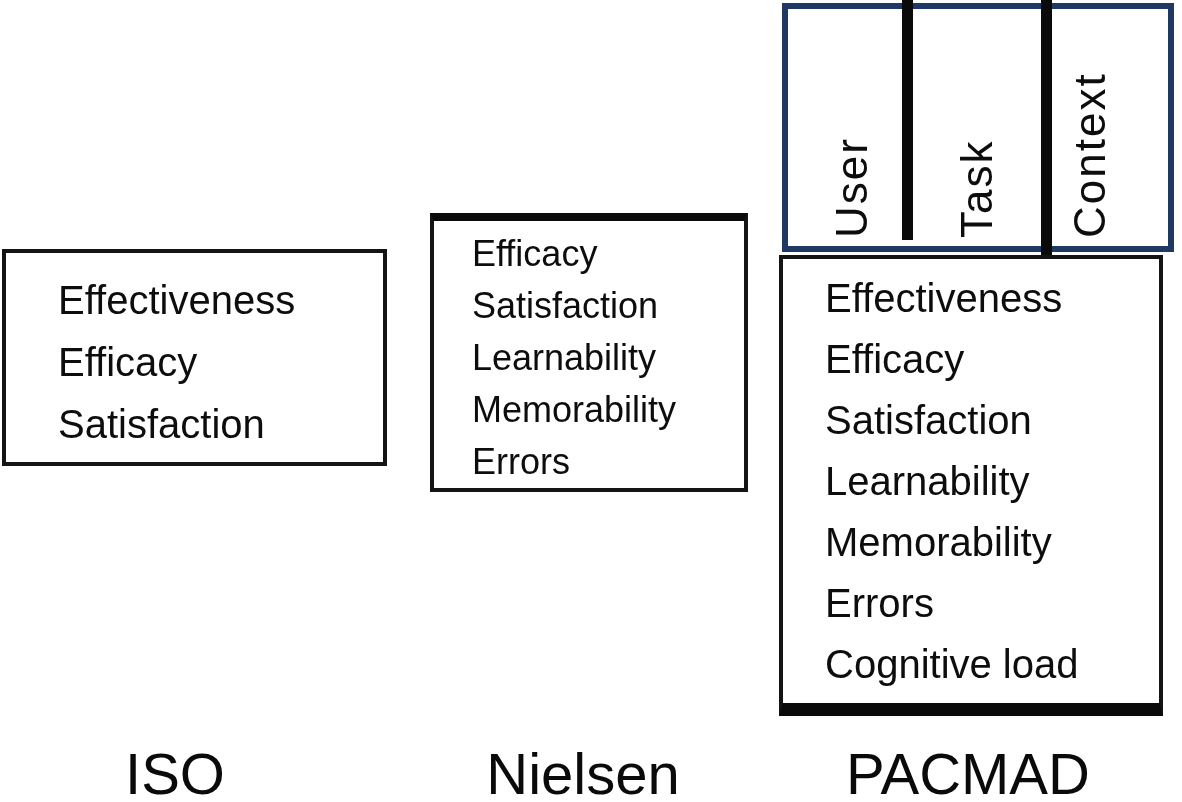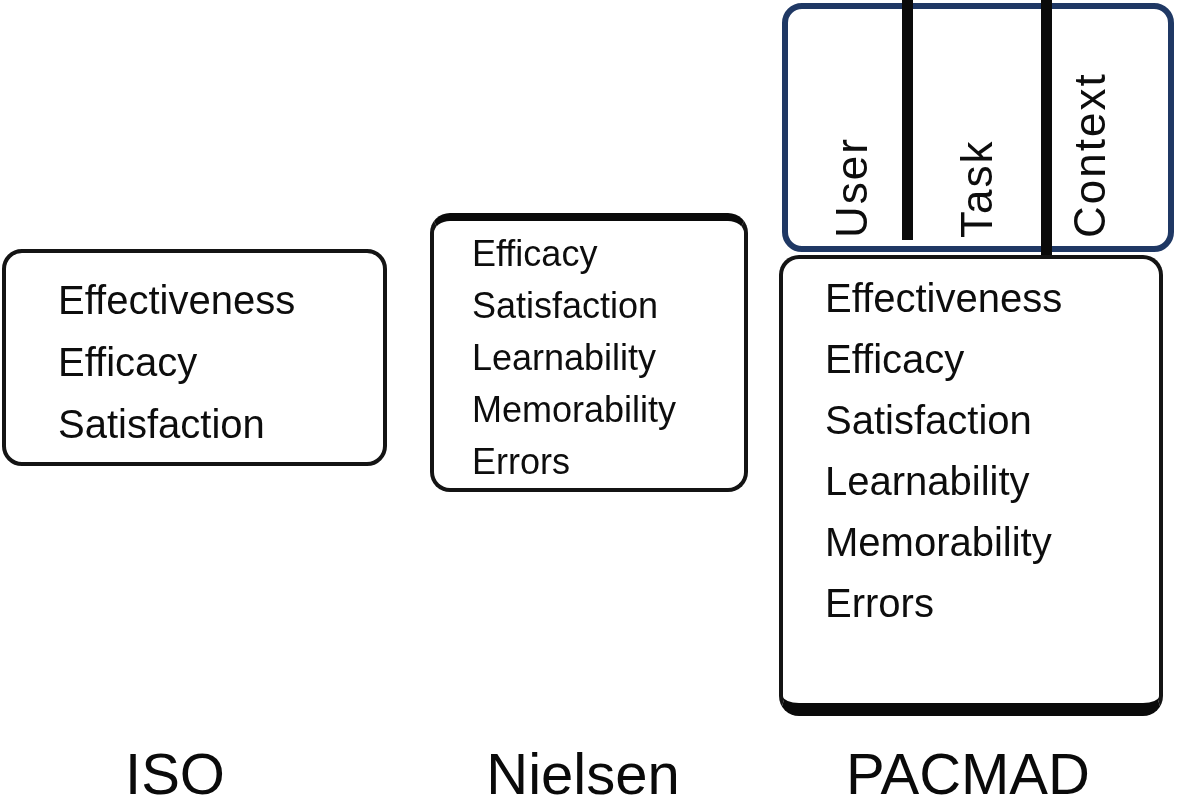--- a/index.html
+++ b/index.html
@@ -2,21 +2,21 @@
 <html><head>
 <meta charset="utf-8">
 <style>
   html,body { margin:0; padding:0; background:#ffffff; }
   .canvas {
     position:relative; width:1182px; height:802px;
     background:#ffffff; overflow:hidden;
     font-family:"Liberation Sans", sans-serif;
     color:#0d0d0d;
   }
-  .box { position:absolute; background:#ffffff; box-sizing:border-box;border-radius:20px; }
+  .box { position:absolute; background:#ffffff; box-sizing:border-box; }
 
   
   .iso-box {
     left:2px; top:249px; width:385px; height:217px;
     border:4px solid #141414;
     padding:16px 0 0 52px;
     font-size:40px; line-height:62px;
   }
   
   .nielsen-box {
@@ -89,19 +89,20 @@
   <div class="vtext vtext-task">Task</div>
   <div class="vtext vtext-context">Context</div>
 
   <div class="box pacmad-box">
     <div class="attr-line">Effectiveness</div>
     <div class="attr-line">Efficacy</div>
     <div class="attr-line">Satisfaction</div>
     <div class="attr-line">Learnability</div>
     <div class="attr-line">Memorability</div>
     <div class="attr-line">Errors</div>
+    <div class="attr-line">Cognitive load</div>
   </div>
 
   <div class="model-label label-iso">ISO</div>
   <div class="model-label label-nielsen">Nielsen</div>
   <div class="model-label label-pacmad">PACMAD</div>
 
 </div>
 
 </body></html>

